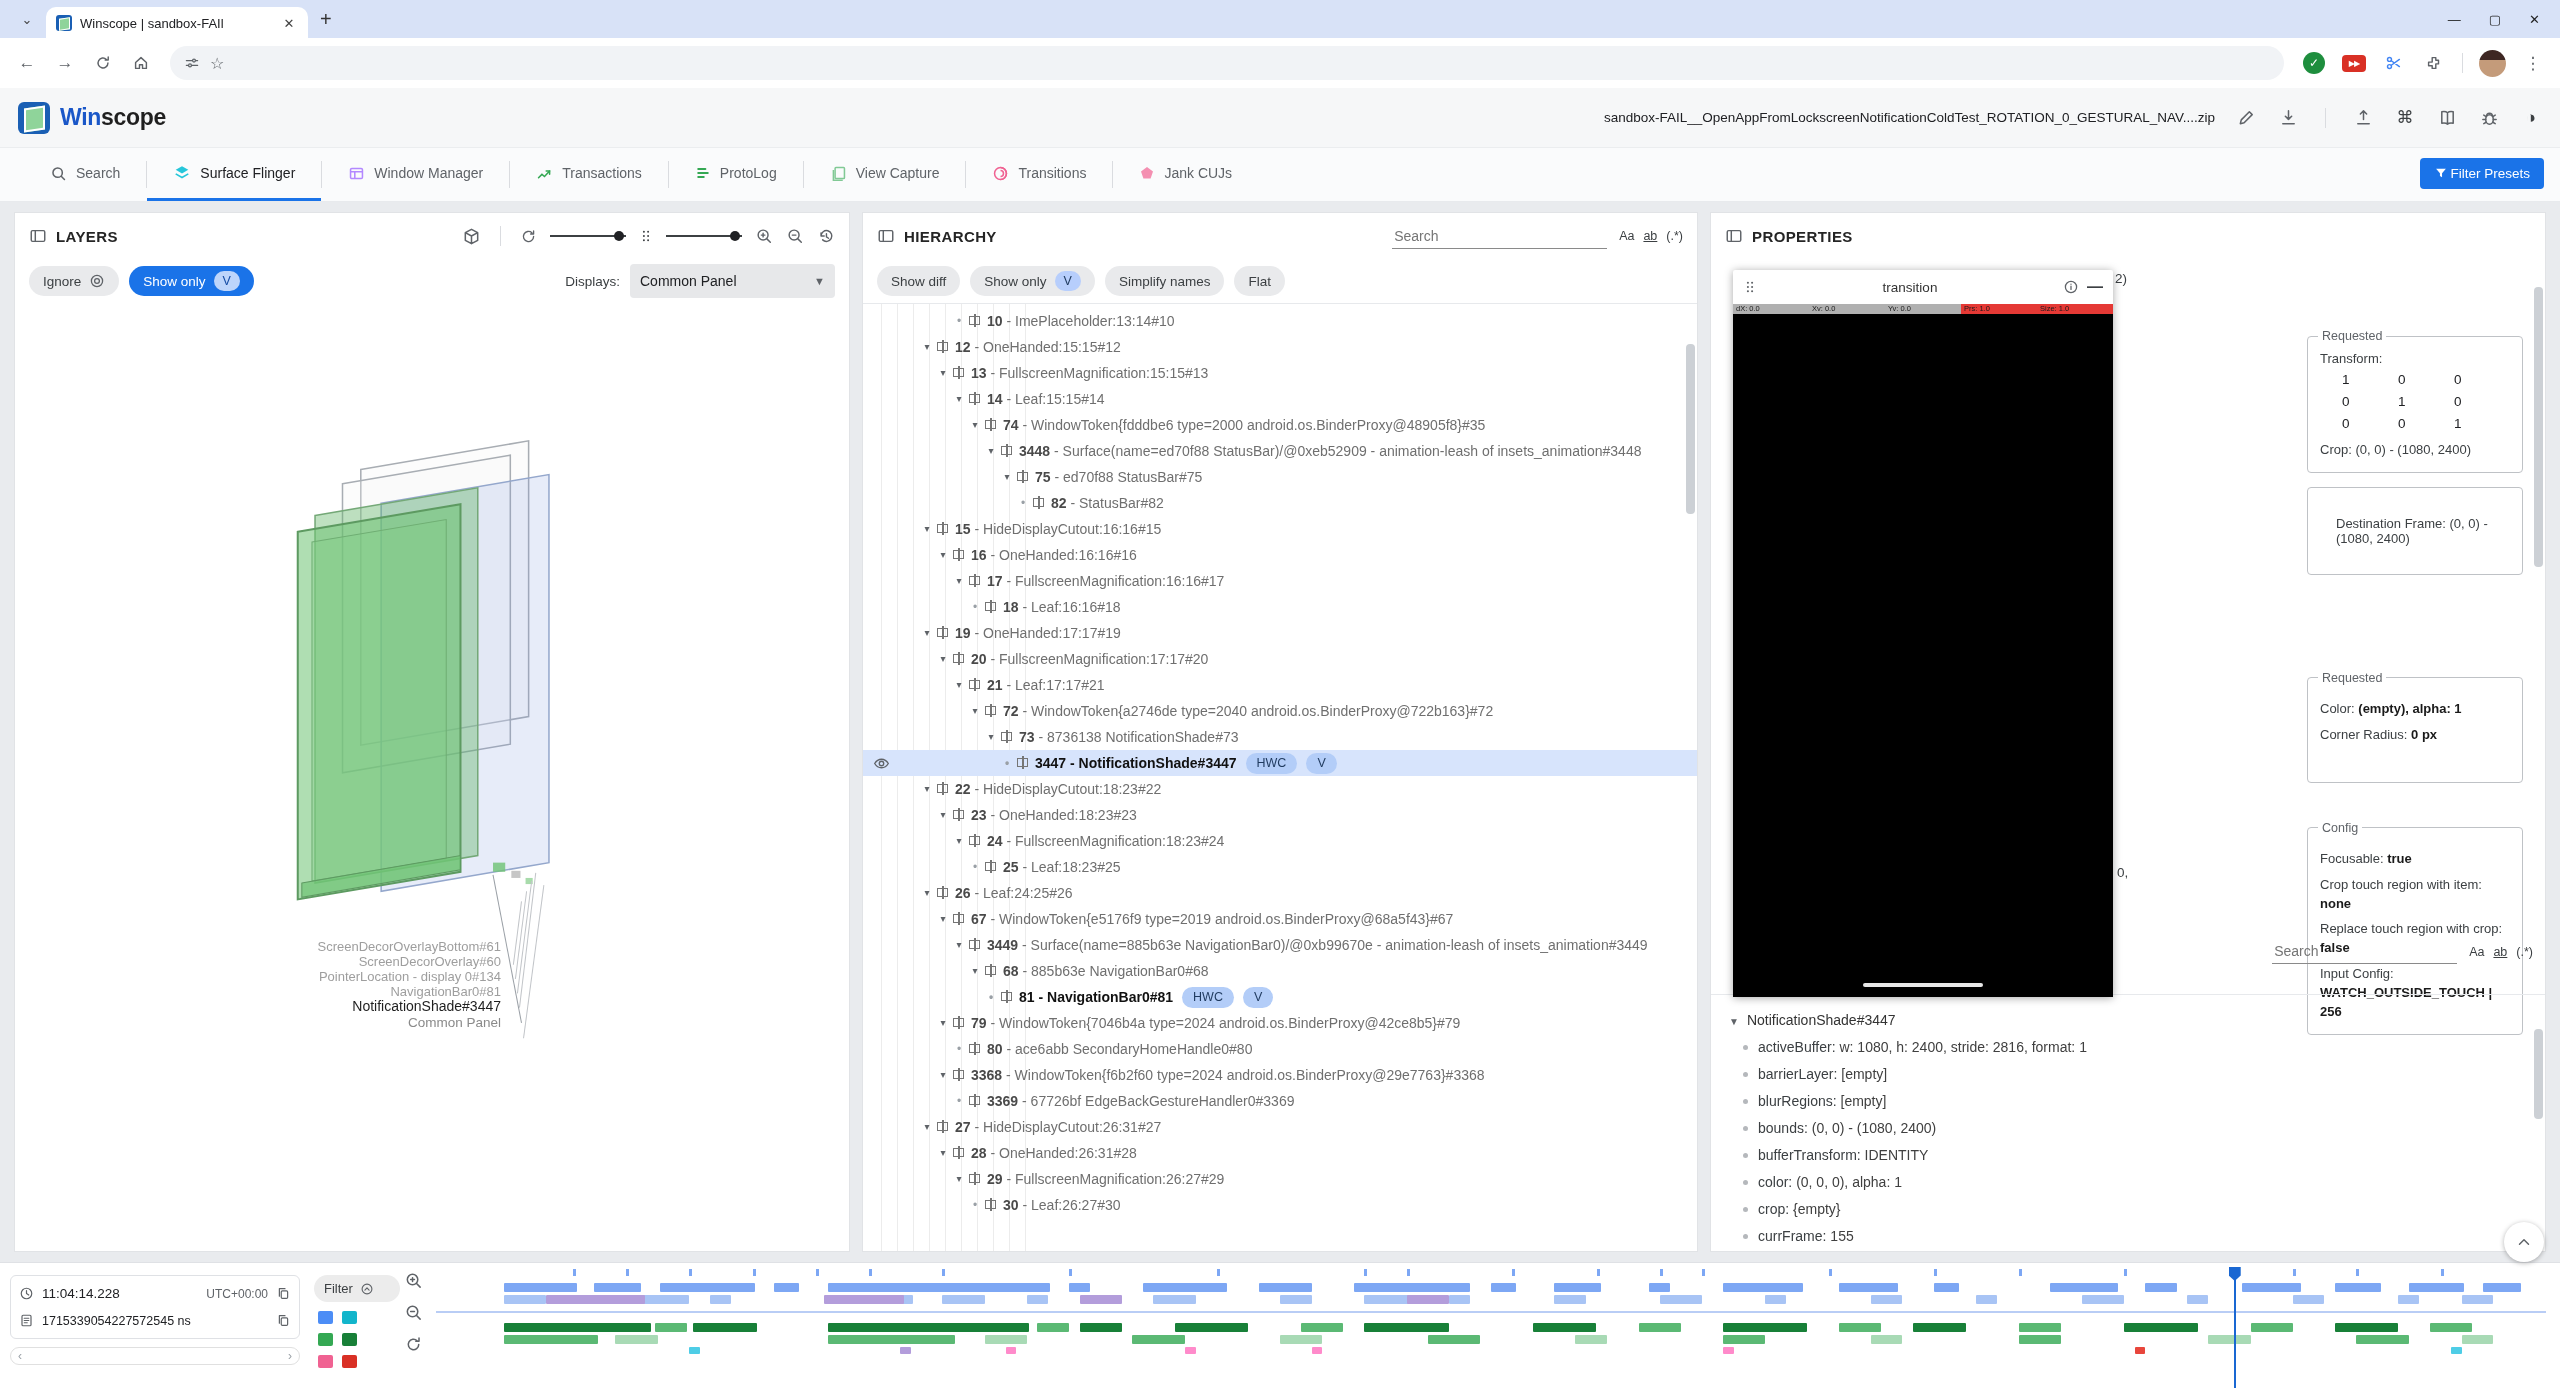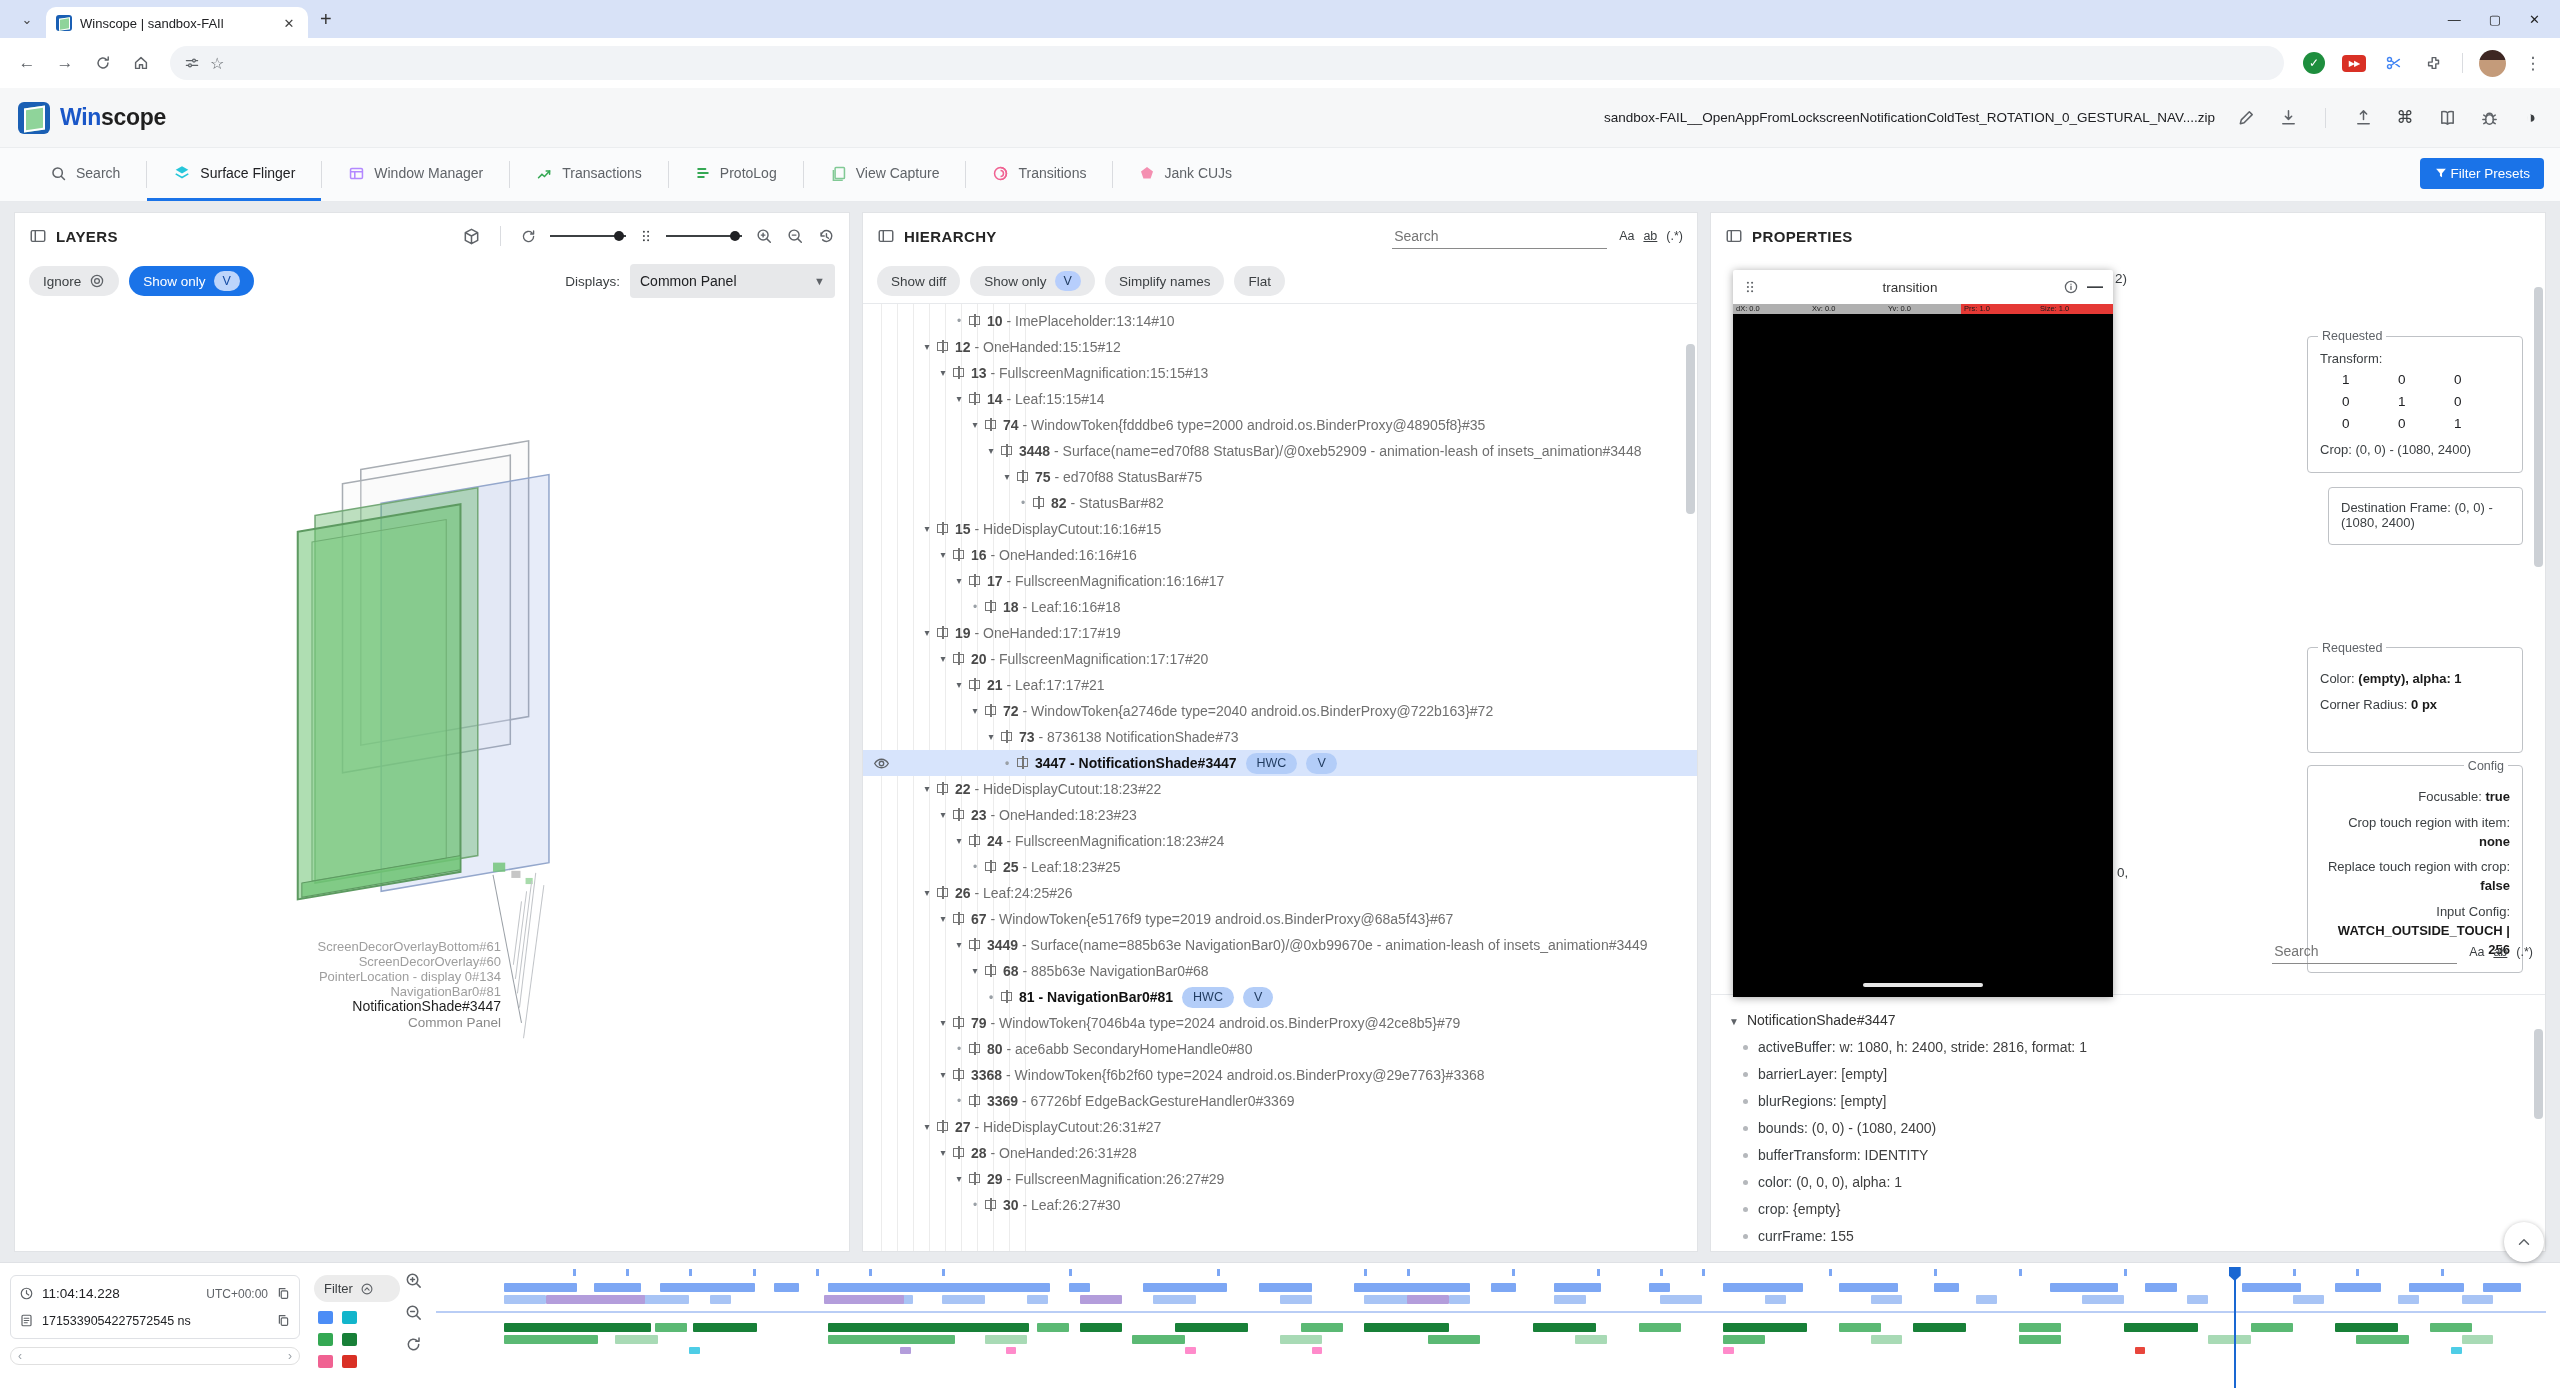--- a/index.html
+++ b/index.html
@@ -92,21 +92,21 @@
   .sb { position:absolute; right:2px; width:9px; border-radius:4px; background:#ccd0d5; }
 
   
   .p-body { flex:1; position:relative; overflow:hidden; }
   .fieldcol { position:absolute; right:22px; top:0; width:216px; }
   fieldset.fs { border:1px solid #bfc2c6; border-radius:4px; padding:8px 12px 12px; font-size:13px; color:#3c4043; }
   fieldset.fs legend { font-size:12.5px; color:#5f6368; padding:0 4px; margin-left:-2px; }
   .matrix { display:grid; grid-template-columns:1fr 1fr 1fr; row-gap:7px; margin:6px 0 10px; font-size:13.5px; color:#202124; padding-left:22px; }
   .kv { margin-top:7px; line-height:1.45; }
   .kv .v { font-weight:700; color:#1a1a1a; }
-  .plainbox { border:1px solid #bfc2c6; border-radius:4px; padding:12px; font-size:13px; color:#3c4043; min-height:58px; margin-top:14px;margin-left:21px; }
+  .plainbox { border:1px solid #bfc2c6; border-radius:4px; padding:28px; font-size:13px; color:#3c4043; min-height:58px; margin-top:14px; }
   .fragment { position:absolute; font-size:13.5px; color:#3c4043; }
   .overlaycard { position:absolute; left:22px; top:11px; width:380px; height:727px; background:#fff; box-shadow:0 1px 8px rgba(0,0,0,.35); z-index:5; border-radius:2px; display:flex; flex-direction:column; }
   .oc-head { height:34px; display:flex; align-items:center; padding:0 10px; gap:8px; }
   .oc-title { flex:1; text-align:center; font-size:13.5px; color:#333; }
   .oc-screen { flex:1; background:#000; position:relative; }
   .statsbar { display:flex; height:10px; }
   .statsbar span { flex:1; font-size:7.5px; line-height:10px; padding-left:3px; color:#1a1a1a; overflow:hidden; white-space:nowrap; }
   .homebar { position:absolute; bottom:10px; left:50%; transform:translateX(-50%); width:120px; height:4px; border-radius:2px; background:#e8e8e8; }
   .props-search { position:absolute; right:12px; top:680px; display:flex; align-items:center; gap:12px; z-index:2; }
   .props-divider { position:absolute; left:0; right:0; top:735px; height:1px; background:#e7e9ec; }
@@ -696,21 +696,21 @@
             <div class="kv"><span>Crop:</span> <span>(0, 0) - (1080, 2400)</span></div>
           </fieldset>
           <div class="plainbox">Destination Frame: (0, 0) - (1080, 2400)</div>
           <fieldset class="fs" style="margin-top:96px; min-height:112px;">
             <legend>Requested</legend>
             <div id="req2-host">
                 <div class="kv"><span>Color: </span><span class="v">(empty), alpha: 1</span></div>
                 <div class="kv"><span>Corner Radius: </span><span class="v">0 px</span></div>
               </div>
           </fieldset>
-          <fieldset class="fs" style="margin-top:6px; min-height:102px;text-align:right;">
+          <fieldset class="fs" style="margin-top:38px; min-height:102px;">
             <legend>Config</legend>
             <div id="config-host">
                 <div class="kv"><span>Focusable: </span><span class="v">true</span></div>
                 <div class="kv"><span>Crop touch region with item: </span><span class="v">none</span></div>
                 <div class="kv"><span>Replace touch region with crop: </span><span class="v">false</span></div>
                 <div class="kv"><span>Input Config: </span><span class="v">WATCH_OUTSIDE_TOUCH | 256</span></div>
               </div>
           </fieldset>
         </div>
 

